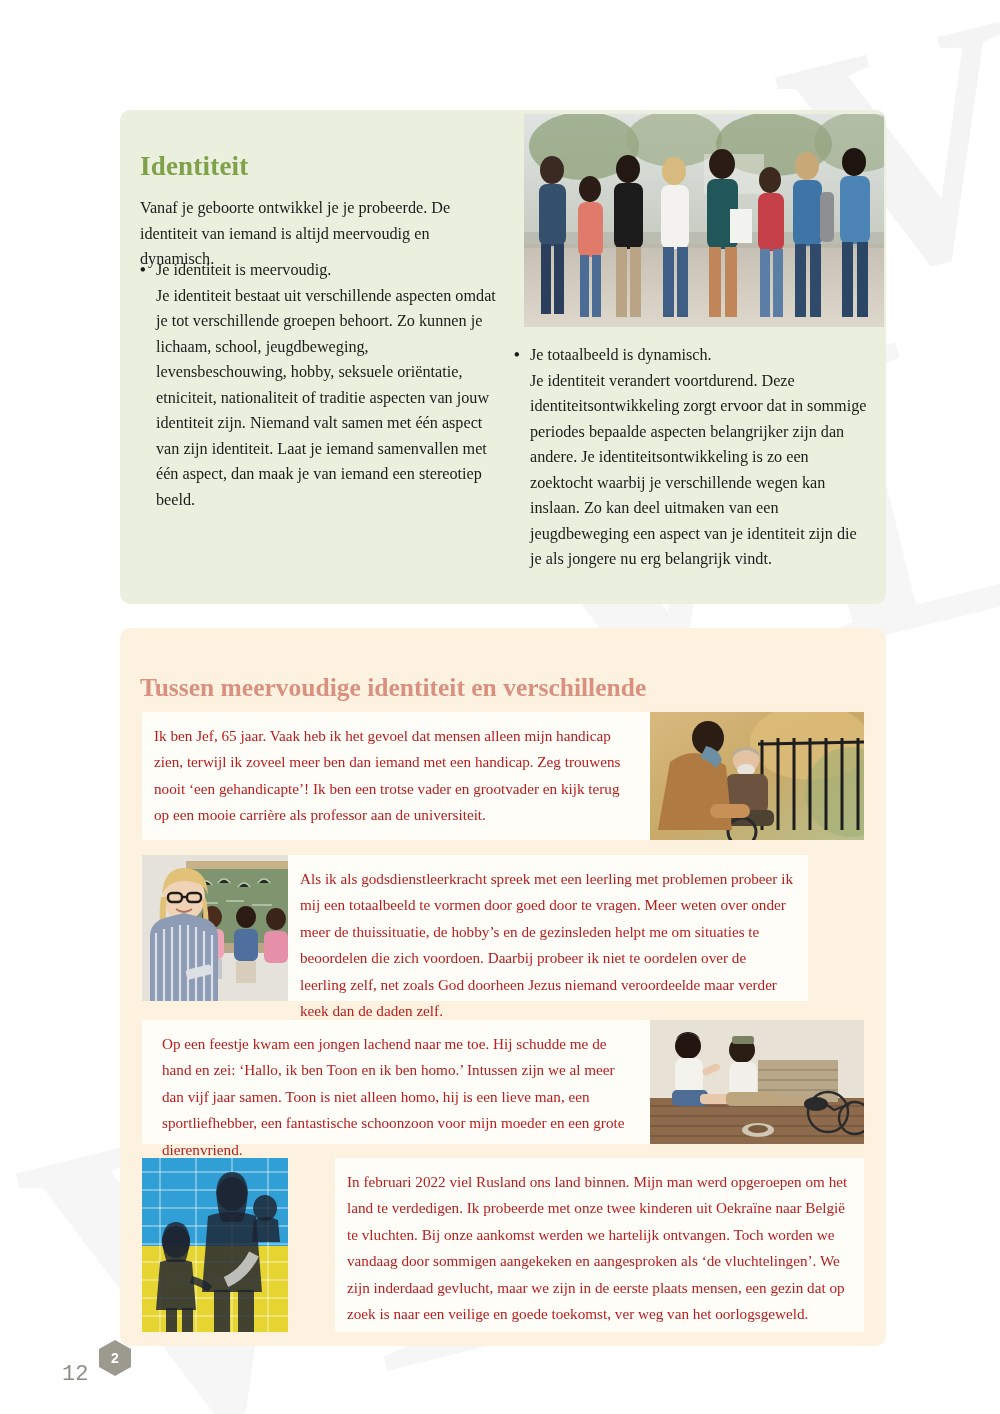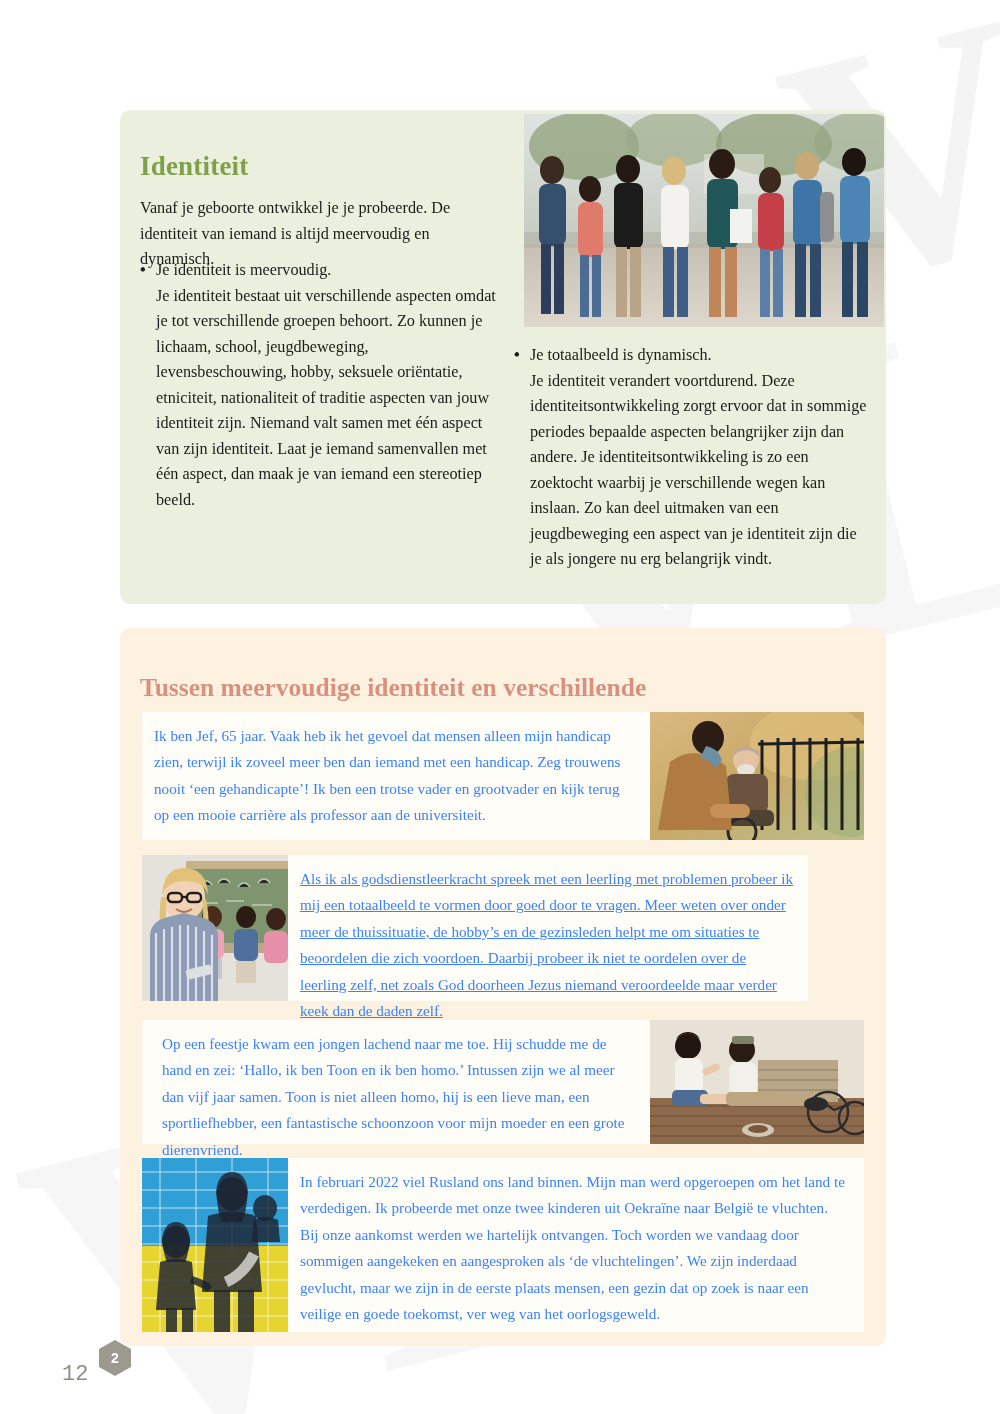--- a/index.html
+++ b/index.html
@@ -113,45 +113,45 @@
     position: absolute;
     z-index: 20;
     display: flex;
     gap: 0px;
     align-items: stretch;
   }
   .quote-text {
     background: #fffdf8;
     font-size: 15.2px;
     line-height: 26.4px;
-    color: #3b82f6;
+    color: #b91c1c;
     padding: 11px 14px 11px 12px;
     box-sizing: border-box;
   }
   .quote-photo {
     background: #d8cfc2;
     background-size: cover;
     overflow: hidden;
     position: relative;
     flex: none;
   }
 
   .row-1 { left: 142px; top: 712px; width: 722px; height: 128px; }
   .row-1 .quote-text  { width: 508px; height: 128px; }
   .row-1 .quote-photo { width: 214px; height: 128px; }
 
   .row-2 { left: 142px; top: 855px; width: 722px; height: 146px; }
   .row-2 .quote-photo { width: 146px; height: 146px; }
-  .row-2 .quote-text  { width: 520px; height: 146px; text-decoration: underline; }
+  .row-2 .quote-text  { width: 520px; height: 146px; }
 
   .row-3 { left: 142px; top: 1020px; width: 722px; height: 124px; }
   .row-3 .quote-text  { width: 508px; height: 124px; padding-left: 20px; }
   .row-3 .quote-photo { width: 214px; height: 124px; }
 
-  .row-4 { left: 142px; top: 1158px; width: 722px; height: 174px; }
+  .row-4 { left: 142px; top: 1158px; width: 722px; height: 174px; gap: 47px; }
   .row-4 .quote-photo { width: 146px; height: 174px; }
   .row-4 .quote-text  { width: 576px; height: 174px; }
 
   
   .hero-photo {
     position: absolute;
     left: 524px;
     top: 114px;
     width: 360px;
     height: 213px;

